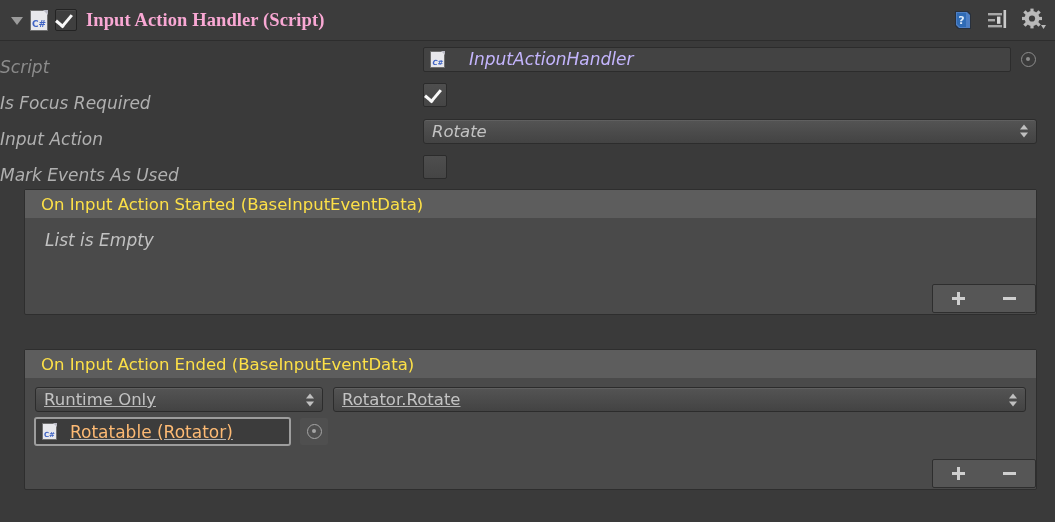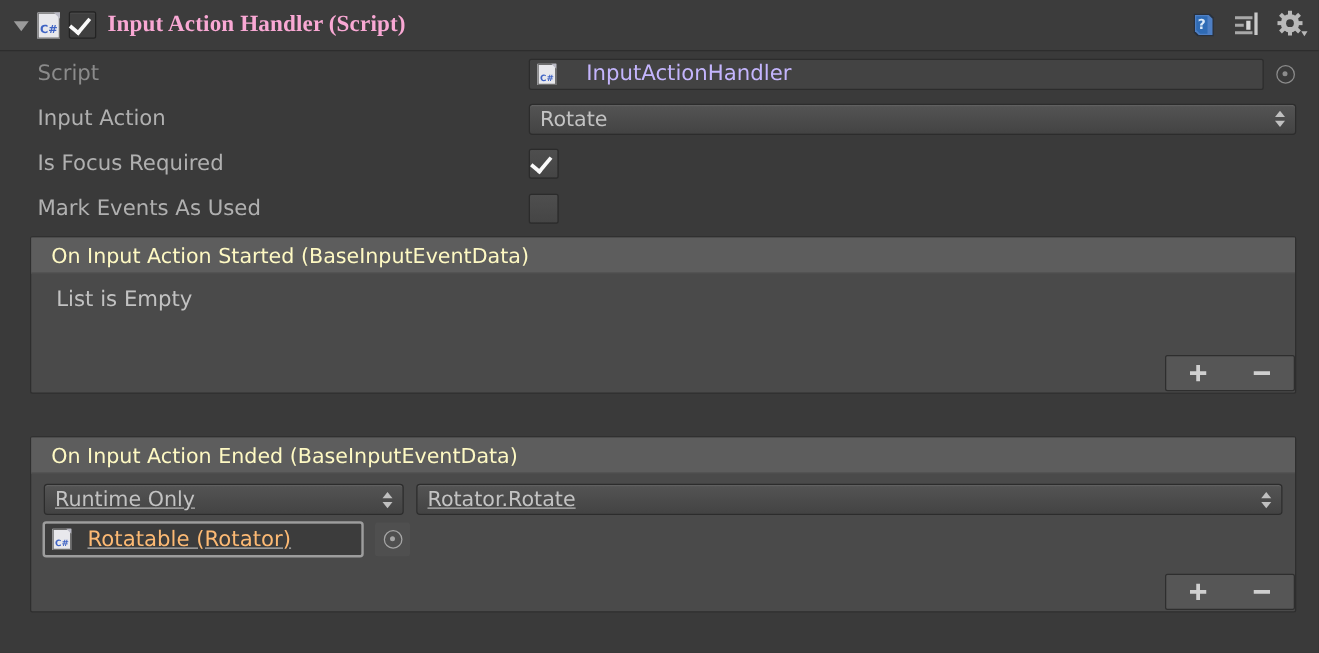--- a/index.html
+++ b/index.html
@@ -126,24 +126,24 @@
     display: flex;
     align-items: center;
     gap: 11px;
   }
   .icon-btn { cursor: pointer; line-height: 0; }
 
   
   .row {
     position: relative;
     display: flex;
-    align-items: center;
+    align-items: flex-end;
     height: 36px;
-    padding-left: 30px;
-    box-sizing: border-box;
+    box-sizing: border-box;
+    font-style: italic;
   }
   .row .label {
     font-size: 17px;
     color: #b0b0b0;
     white-space: nowrap;
   }
   .row .label.dim { color: #8b8b8b; }
   .field-area {
     position: absolute;
     left: 423px;
@@ -273,21 +273,21 @@
     height: 29px;
     background: #5d5d5d;
     border-bottom: 1px solid #4a4a4a;
     display: flex;
     align-items: center;
     padding-left: 16px;
     box-sizing: border-box;
   }
   .event-header .etitle {
     font-size: 16.5px;
-    color: #fef9c3;
+    color: #fde047;
     white-space: nowrap;
   }
   .event-body {
     position: relative;
     box-sizing: border-box;
   }
   .empty-text {
     font-size: 17px;
     color: #c2c2c2;
     padding: 11px 0 0 20px;
@@ -459,50 +459,50 @@
         <span class="cs-icon small">
           <span class="cs-text">C#</span>
         </span>
         <span class="obj-text">InputActionHandler</span>
       </div>
       <span class="picker"></span>
     </div>
   </div>
 
   <div class="row">
+    <span class="label">Is Focus Required</span>
+    <div class="field-area">
+      <div class="chk">
+        <span class="check-mark"></span>
+      </div>
+    </div>
+  </div>
+
+  <div class="row">
     <span class="label">Input Action</span>
     <div class="field-area">
       <div class="popup">
         <span class="ptext">Rotate</span>
         <span class="updown"></span>
       </div>
     </div>
   </div>
 
   <div class="row">
-    <span class="label">Is Focus Required</span>
-    <div class="field-area">
-      <div class="chk">
-        <span class="check-mark"></span>
-      </div>
-    </div>
-  </div>
-
-  <div class="row">
     <span class="label">Mark Events As Used</span>
     <div class="field-area">
       <div class="chk"></div>
     </div>
   </div>
 
   <div class="event-box" style="margin-top:4px;">
     <div class="event-header">
       <span class="etitle">On Input Action Started (BaseInputEventData)</span>
     </div>
-    <div class="event-body" style="height:95px;">
+    <div class="event-body" style="height:95px;font-style:italic;">
       <div class="empty-text">List is Empty</div>
       <div class="plusminus-bar">
         <div class="pm-group">
           <div class="pm-btn">
             <span class="glyph-plus"></span>
           </div>
           <div class="pm-btn">
             <span class="glyph-minus"></span>
           </div>
         </div>

